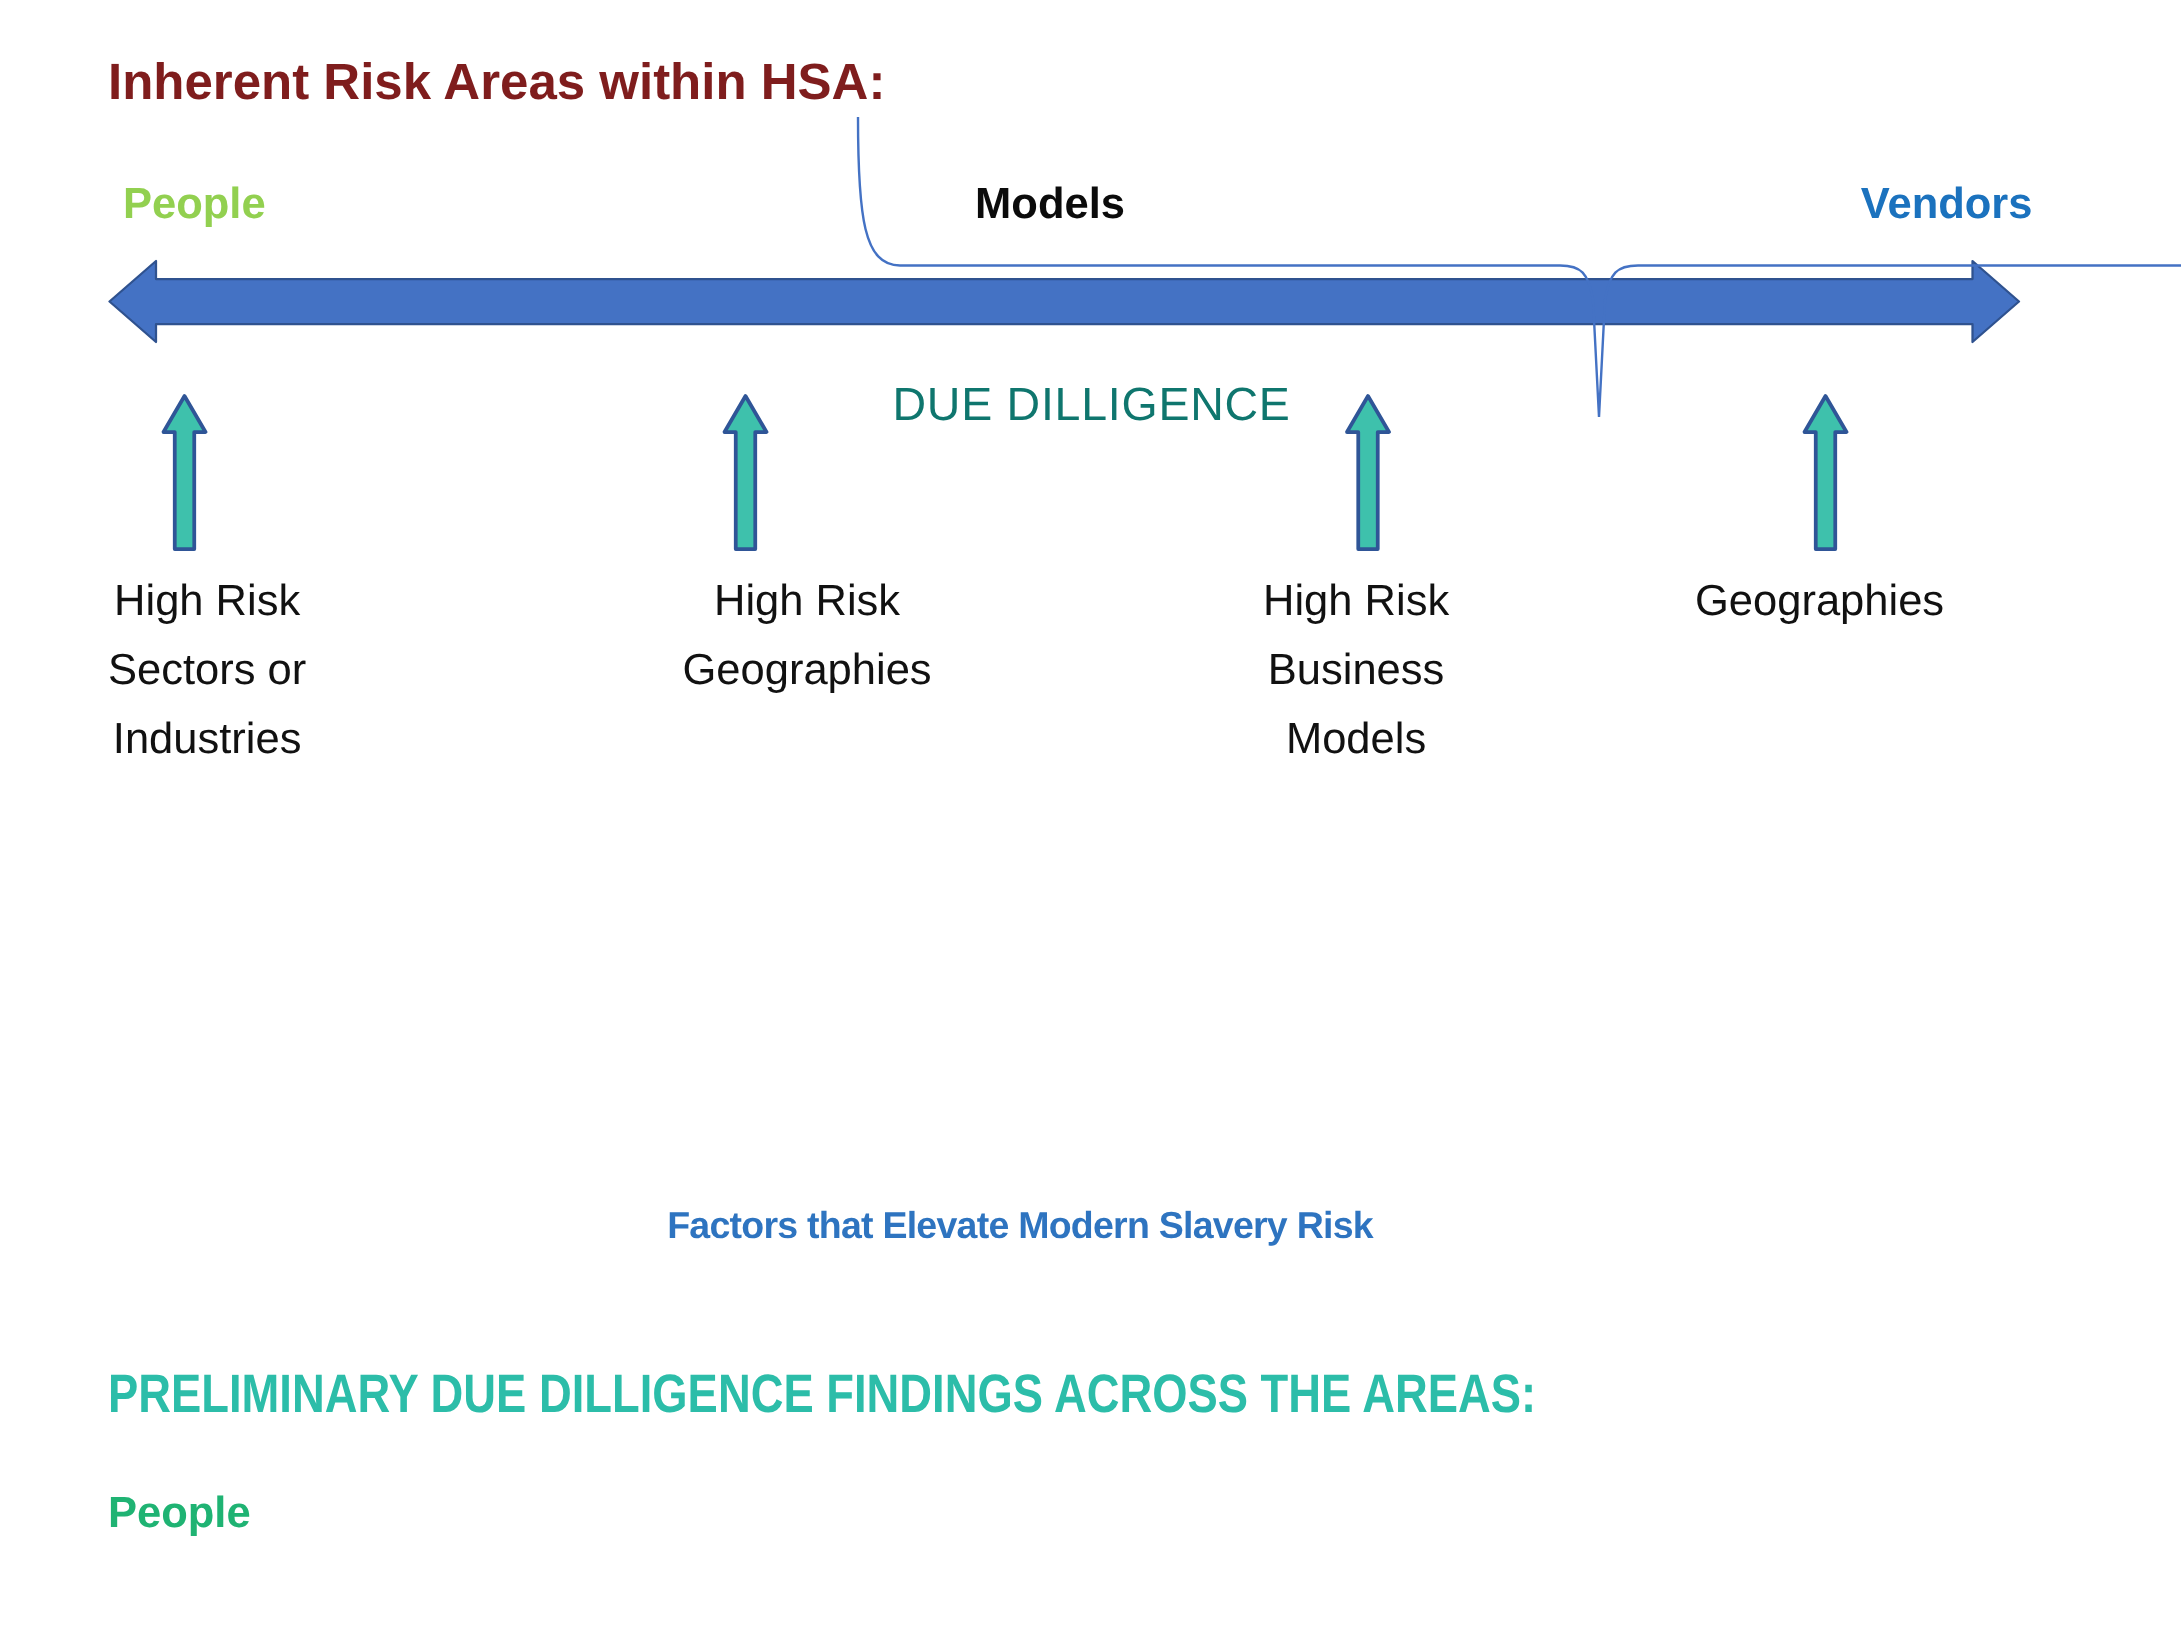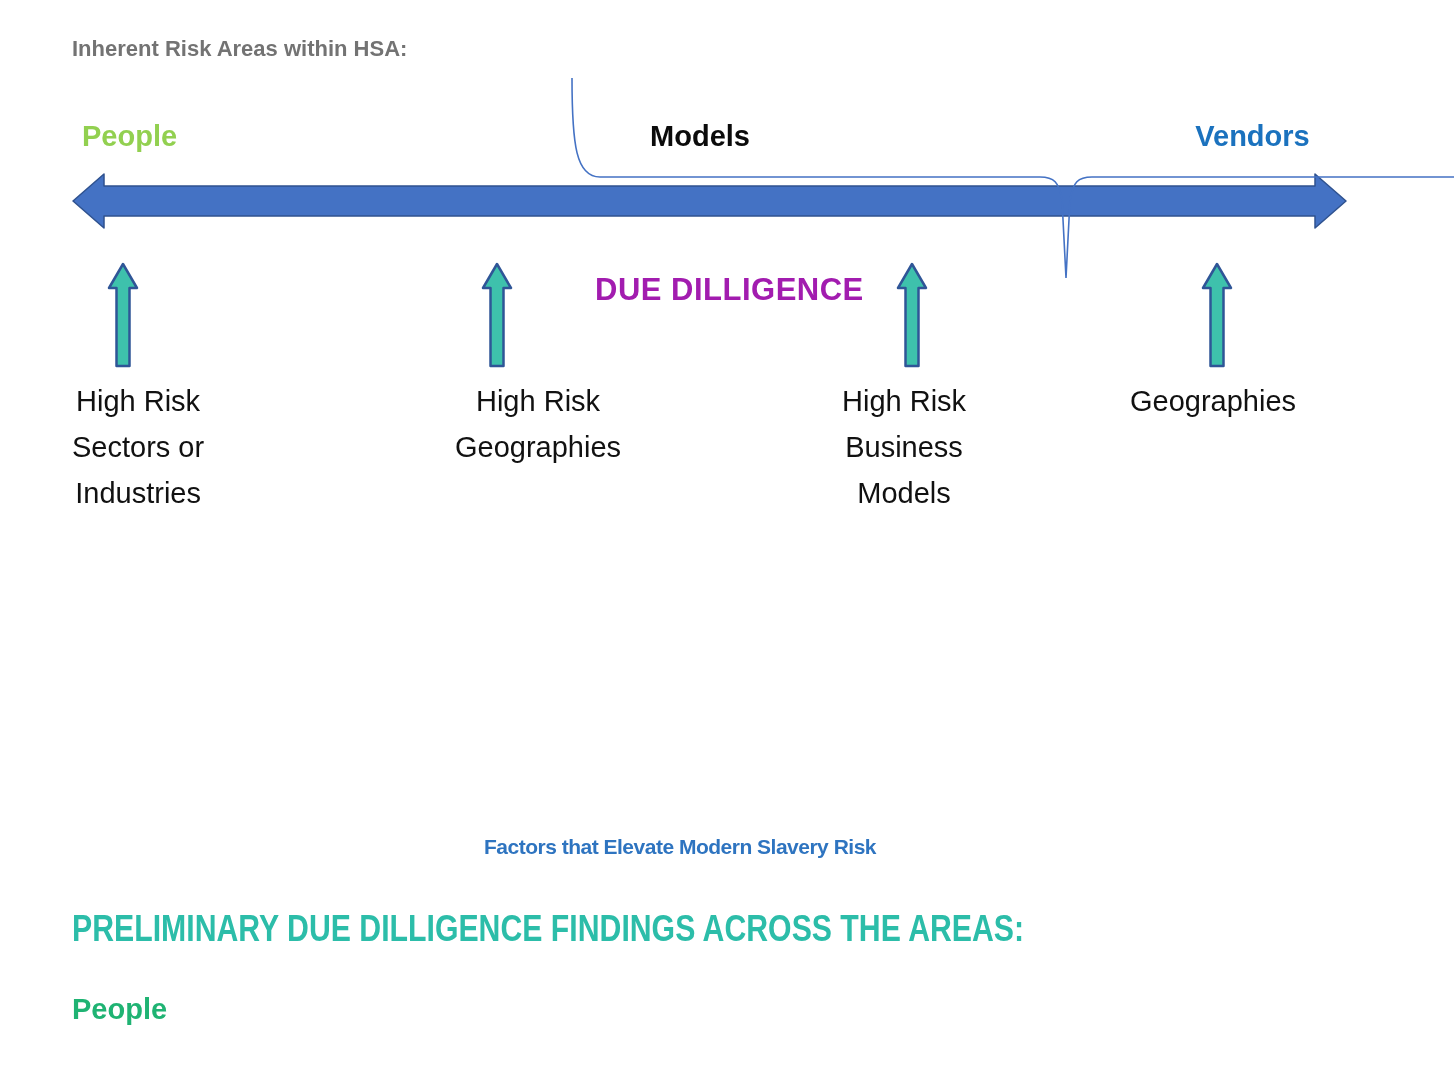--- a/index.html
+++ b/index.html
@@ -6,53 +6,51 @@
   #canvas{
     position:relative;
     width:1454px;height:1086px;
     background:#ffffff;
     font-family:"Liberation Sans", sans-serif;
     overflow:hidden;
   }
   .abs{position:absolute;white-space:nowrap;}
   .title{
     left:72px;top:36px;
-    font-size:22px;font-weight:bold;color:#737373;
+    font-size:34px;font-weight:bold;color:#7f1d1d;
   }
   .people-top{
     left:82px;top:120px;
     font-size:29px;font-weight:bold;color:#92D050;
   }
   .clients{
     left:600px;top:120px;width:200px;text-align:center;
     font-size:29px;font-weight:bold;color:#0b0b0b;
   }
   .vendors{
-    left:1150px;top:120px;width:205px;text-align:center;
+    left:1150px;top:120px;width:205px;text-align:right;
     font-size:29px;font-weight:bold;color:#1B72BE;
   }
   .due-dilligence{
     left:595px;top:252px;
-    font-size:31px;font-weight:bold;color:#a21caf;
+    font-size:31px;font-weight:normal;color:#0f766e;
     letter-spacing:0.5px;
-    margin-top:20px;
   }
   .risk-label{
     font-size:29px;line-height:46px;color:#111111;
   }
   .risk-label div{white-space:nowrap;text-align:center;}
   .rl-1{left:72px;top:378px;}
   .rl-2{left:455px;top:378px;}
   .rl-3{left:842px;top:378px;}
   .rl-4{left:1130px;top:378px;}
   .caption{
     left:340px;top:803px;width:680px;text-align:center;
-    font-size:21px;font-weight:bold;color:#2E74C0;
+    font-size:25px;font-weight:bold;color:#2E74C0;
     letter-spacing:-0.5px;
-    margin-top:32px;
   }
   .findings-heading{
     left:72px;top:908px;
     font-size:36px;font-weight:bold;color:#2CBDA9;
     transform:scaleX(0.84);transform-origin:left center;
     display:inline-block;letter-spacing:0px;
   }
   .people-bottom{
     left:72px;top:993px;
     font-size:29px;font-weight:bold;color:#1FB373;

